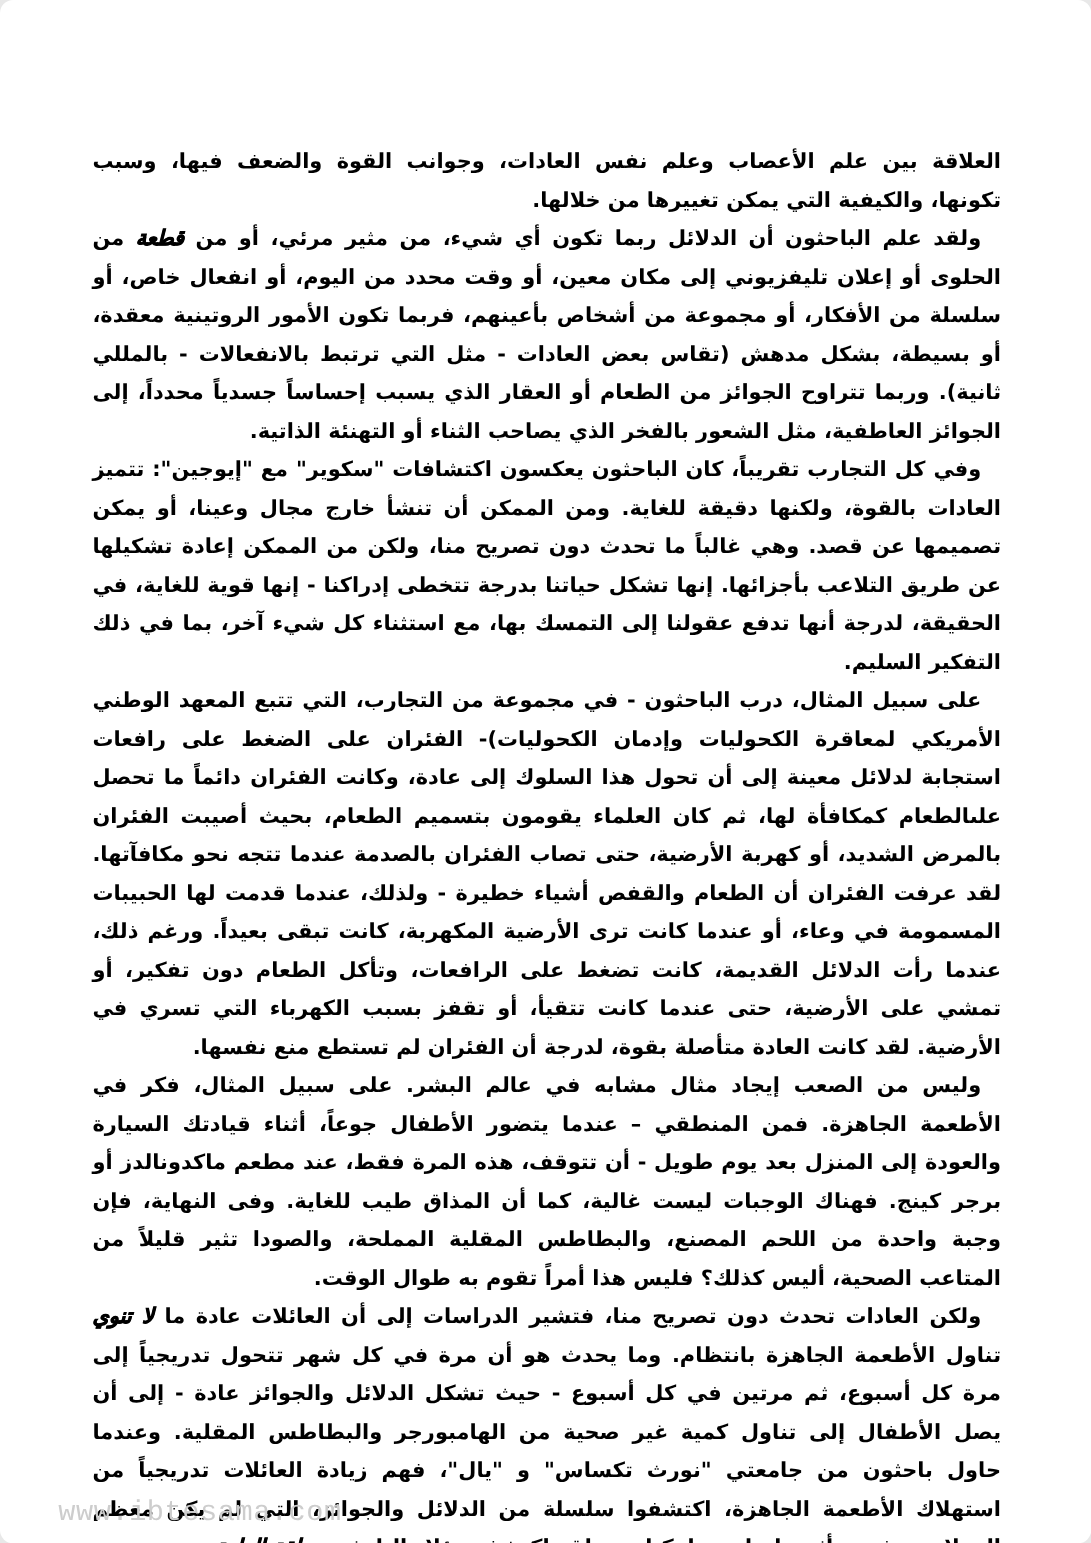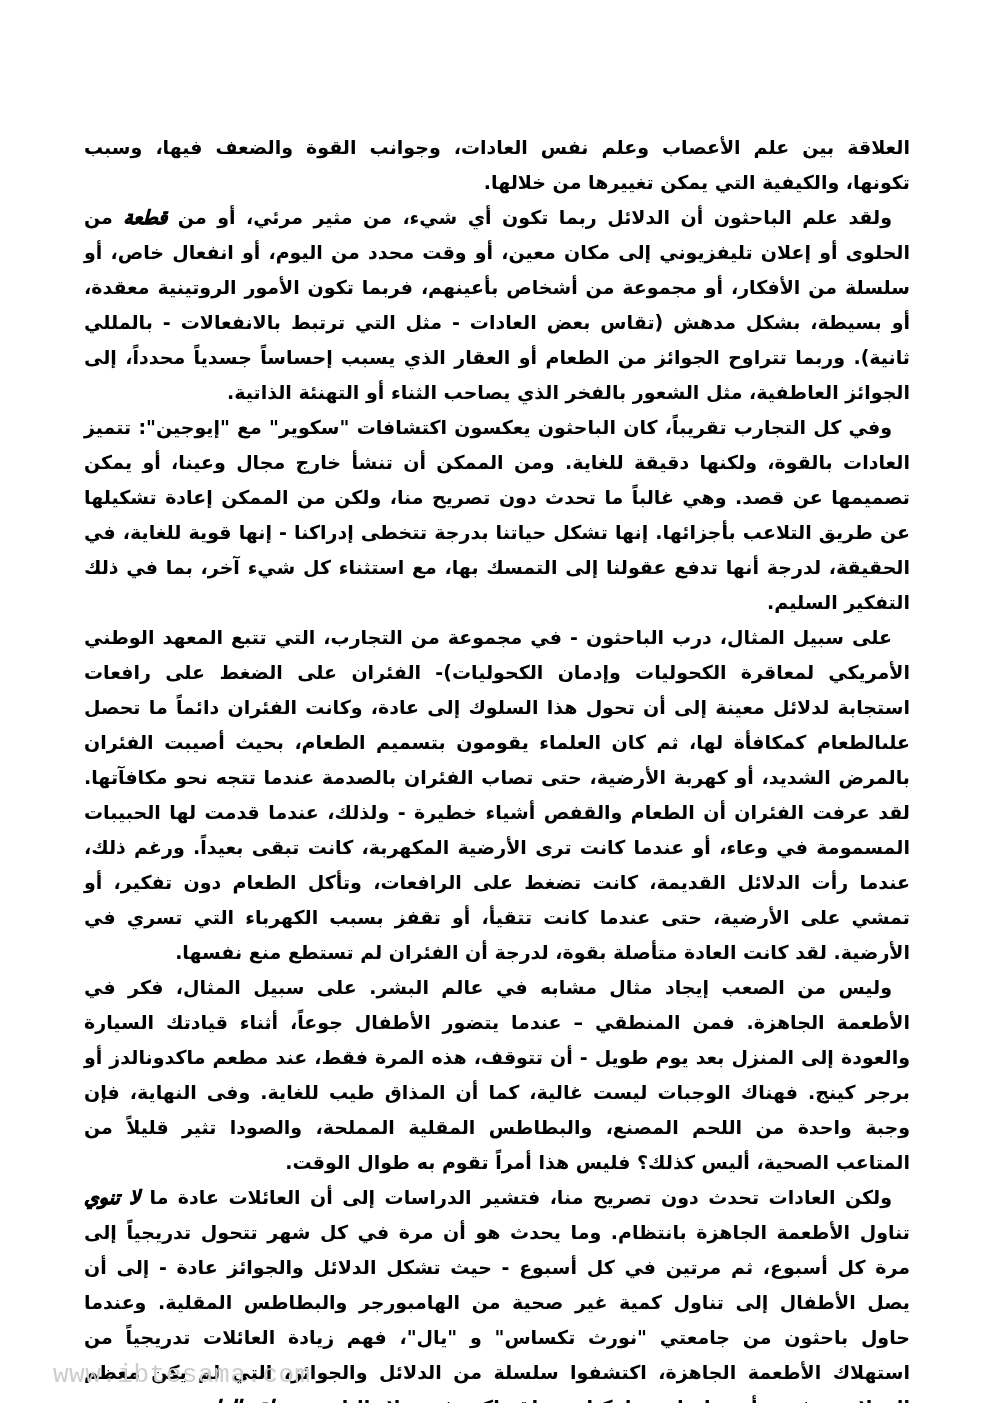--- a/index.html
+++ b/index.html
@@ -7,20 +7,21 @@
     padding: 0;
     background: #e8e8e8;
   }
   .page {
     position: relative;
     width: 992px;
     height: 1403px;
     margin: 0 auto;
     background: #ffffff;
     overflow: hidden;
+    border-radius: 12px;
   }
   .text-block {
     position: absolute;
     top: 130px;
     right: 82px;
     left: 84px;
     direction: rtl;
     font-family: "DejaVu Sans", sans-serif;
     font-weight: bold;
     font-size: 19px;

